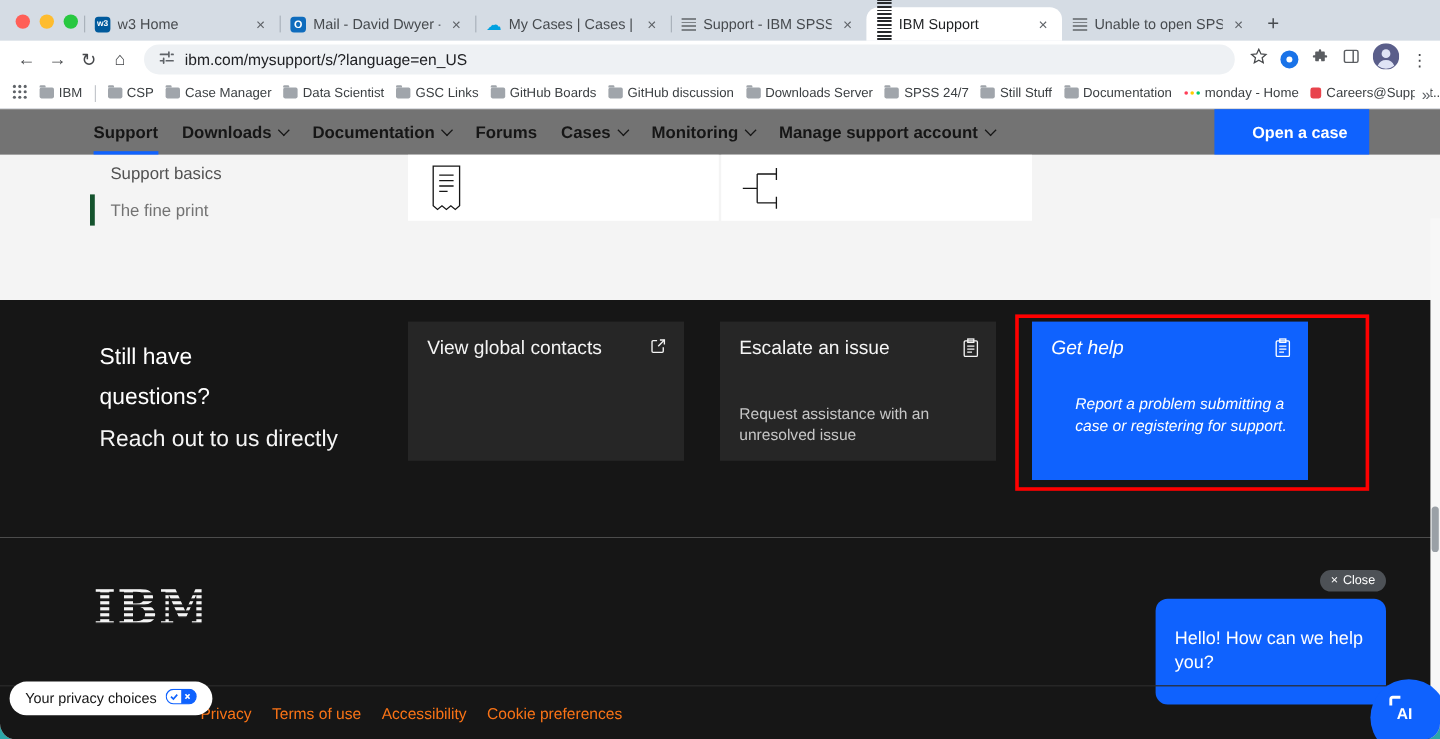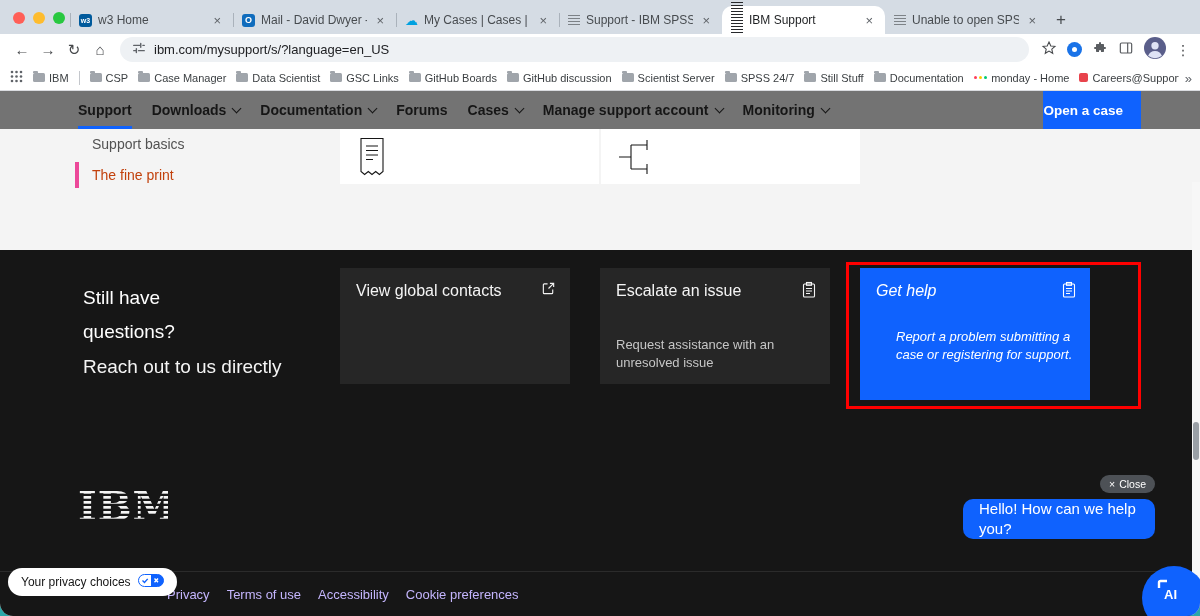--- a/index.html
+++ b/index.html
@@ -41,51 +41,51 @@
   .dots3 i{width:3.5px;height:3.5px;border-radius:50%;display:block;}
   .dot-careers{width:9px;height:9px;border-radius:2px;background:#e8434c;}
   .bm-overflow{position:absolute;right:8px;top:0;height:26px;display:flex;align-items:center;background:#fff;padding-left:6px;font-size:13px;color:#5f6368;}
 
   
   .page{position:absolute;top:91px;left:0;right:0;bottom:0;}
   .site-nav{height:38px;background:#737373;display:flex;align-items:flex-end;padding-left:78px;position:relative;font-size:14px;color:#161616;font-weight:bold;}
   .nav-item{height:100%;display:flex;align-items:center;position:relative;margin-right:20px;}
   .nav-item.active::after{content:"";position:absolute;left:0;right:0;bottom:0;height:3px;background:#0f62fe;}
   .chev{display:inline-block;width:6px;height:6px;border-right:1.3px solid #161616;border-bottom:1.3px solid #161616;transform:rotate(45deg);margin-left:7px;margin-top:-4px;}
-  .cta{position:absolute;right:59px;top:0;height:100%;background:#0f62fe;color:#fff;font-size:13.5px;display:flex;align-items:center;padding:0 18px 0 0;min-width:76px;}
+  .cta{position:absolute;right:59px;top:0;height:100%;background:#0f62fe;color:#fff;font-size:13.5px;display:flex;align-items:center;padding:0 18px 0 31px;min-width:76px;}
 
   .strip{height:121px;background:#f4f4f4;position:relative;}
   .subnav{position:absolute;left:75px;top:2px;width:230px;}
   .subnav-item{padding:5px 0 5px 17px;font-size:14px;color:#525252;margin-bottom:5px;}
-  .subnav-item.active{border-left:4px solid #ec4899;padding-left:13px;color:#c2410c;}
+  .subnav-item.active{border-left:4px solid #14532d;padding-left:13px;color:#737373;}
   .strip-card{position:absolute;top:0;width:259px;height:55px;background:#fff;}
   .strip-card .pict{position:absolute;left:16px;top:8px;}
   .sc-a{left:340px;} .sc-b{left:601px;}
 
   .dark{height:198px;background:#161616;position:relative;color:#fff;}
   .dark-heading{position:absolute;left:83px;top:31px;width:165px;font-size:19px;line-height:34px;font-weight:400;color:#fff;}
   .dark-sub{position:absolute;left:83px;top:106px;font-size:19px;color:#f4f4f4;}
   .dcard{position:absolute;top:18px;width:230px;height:116px;background:#262626;box-sizing:border-box;padding:14px 16px;}
   .dcard .title{font-size:16px;color:#f4f4f4;}
   .dcard .card-icon{position:absolute;top:13px;right:14px;}
   .dcard .body{position:absolute;left:16px;width:178px;font-size:13px;line-height:17.5px;color:#c6c6c6;}
   .dc-1{left:340px;} .dc-2{left:600px;}
   .dc-2 .body{bottom:13px;}
   .dc-3{left:860px;height:132px;background:#0f62fe;font-style:italic;}
   .dc-3 .title{color:#fff;}
   .dc-3 .body{top:60px;color:#fff;margin-left:20px;}
   .annotation{position:absolute;left:846px;top:12px;width:295px;height:147px;border:3px solid #ff0000;box-sizing:border-box;z-index:30;pointer-events:none;}
 
   .footer{height:168px;background:#161616;position:relative;}
   .ibm-logo{position:absolute;left:78px;top:38px;}
-  .footer-links{position:absolute;left:0;right:0;bottom:0;height:45px;border-top:1px solid #2b2b2b;display:flex;align-items:center;padding-left:167px;gap:17px;font-size:13px;color:#c4b5fd;box-sizing:border-box;}
+  .footer-links{position:absolute;left:0;right:0;bottom:0;height:45px;border-top:1px solid #2b2b2b;display:flex;align-items:center;padding-left:167px;gap:17px;font-size:13px;color:#f97316;box-sizing:border-box;}
   .privacy-pill{position:absolute;left:8px;bottom:20px;height:28px;background:#fff;border-radius:14px;display:flex;align-items:center;gap:7px;padding:0 13px;font-size:12px;color:#161616;z-index:12;}
 
   .chat-close{position:absolute;right:45px;top:27px;height:18px;border-radius:9px;background:#4d5156;color:#fff;font-size:10.5px;display:flex;align-items:center;gap:4px;padding:0 9px;}
-  .chat-bubble{position:absolute;right:45px;top:51px;width:192px;box-sizing:border-box;background:#0f62fe;border-radius:10px;padding:0 16px;font-size:15px;line-height:20px;color:#fff;}
+  .chat-bubble{position:absolute;right:45px;top:51px;width:192px;box-sizing:border-box;background:#0f62fe;border-radius:10px;padding:24px 16px;font-size:15px;line-height:20px;color:#fff;}
   .chat-launcher{position:absolute;right:-6px;bottom:-14px;width:64px;height:64px;border-radius:50%;background:#0f62fe;z-index:15;display:flex;align-items:flex-start;justify-content:flex-start;padding:12px 0 0 14px;box-sizing:border-box;}
 
   .scrollbar{position:absolute;right:0;top:91px;bottom:0;width:8px;background:#f7f7f7;z-index:10;}
   .scroll-thumb{position:absolute;left:1px;top:240px;width:6px;height:38px;border-radius:3px;background:#9aa0a6;}
 </style>
 </head>
 <body>
 
 <div class="window">
 
@@ -209,21 +209,21 @@
     <span class="bm">
         <span class="folder"></span>
         <span>GitHub Boards</span>
       </span>
     <span class="bm">
         <span class="folder"></span>
         <span>GitHub discussion</span>
       </span>
     <span class="bm">
         <span class="folder"></span>
-        <span>Scientist Server</span>
+        <span>Downloads Server</span>
       </span>
     <span class="bm">
         <span class="folder"></span>
         <span>SPSS 24/7</span>
       </span>
     <span class="bm">
         <span class="folder"></span>
         <span>Still Stuff</span>
       </span>
     <span class="bm">
@@ -261,25 +261,25 @@
           <span class="chev"></span>
         </span>
       <span class="nav-item">
           <span>Forums</span>
         </span>
       <span class="nav-item">
           <span>Cases</span>
           <span class="chev"></span>
         </span>
       <span class="nav-item">
+          <span>Monitoring</span>
+          <span class="chev"></span>
+        </span>
+      <span class="nav-item">
           <span>Manage support account</span>
-          <span class="chev"></span>
-        </span>
-      <span class="nav-item">
-          <span>Monitoring</span>
           <span class="chev"></span>
         </span>
       <span class="cta">Open a case</span>
     </div>
 
     <div class="strip">
       <div class="subnav">
         <div class="subnav-item">Support basics</div>
         <div class="subnav-item active">The fine print</div>
       </div>

